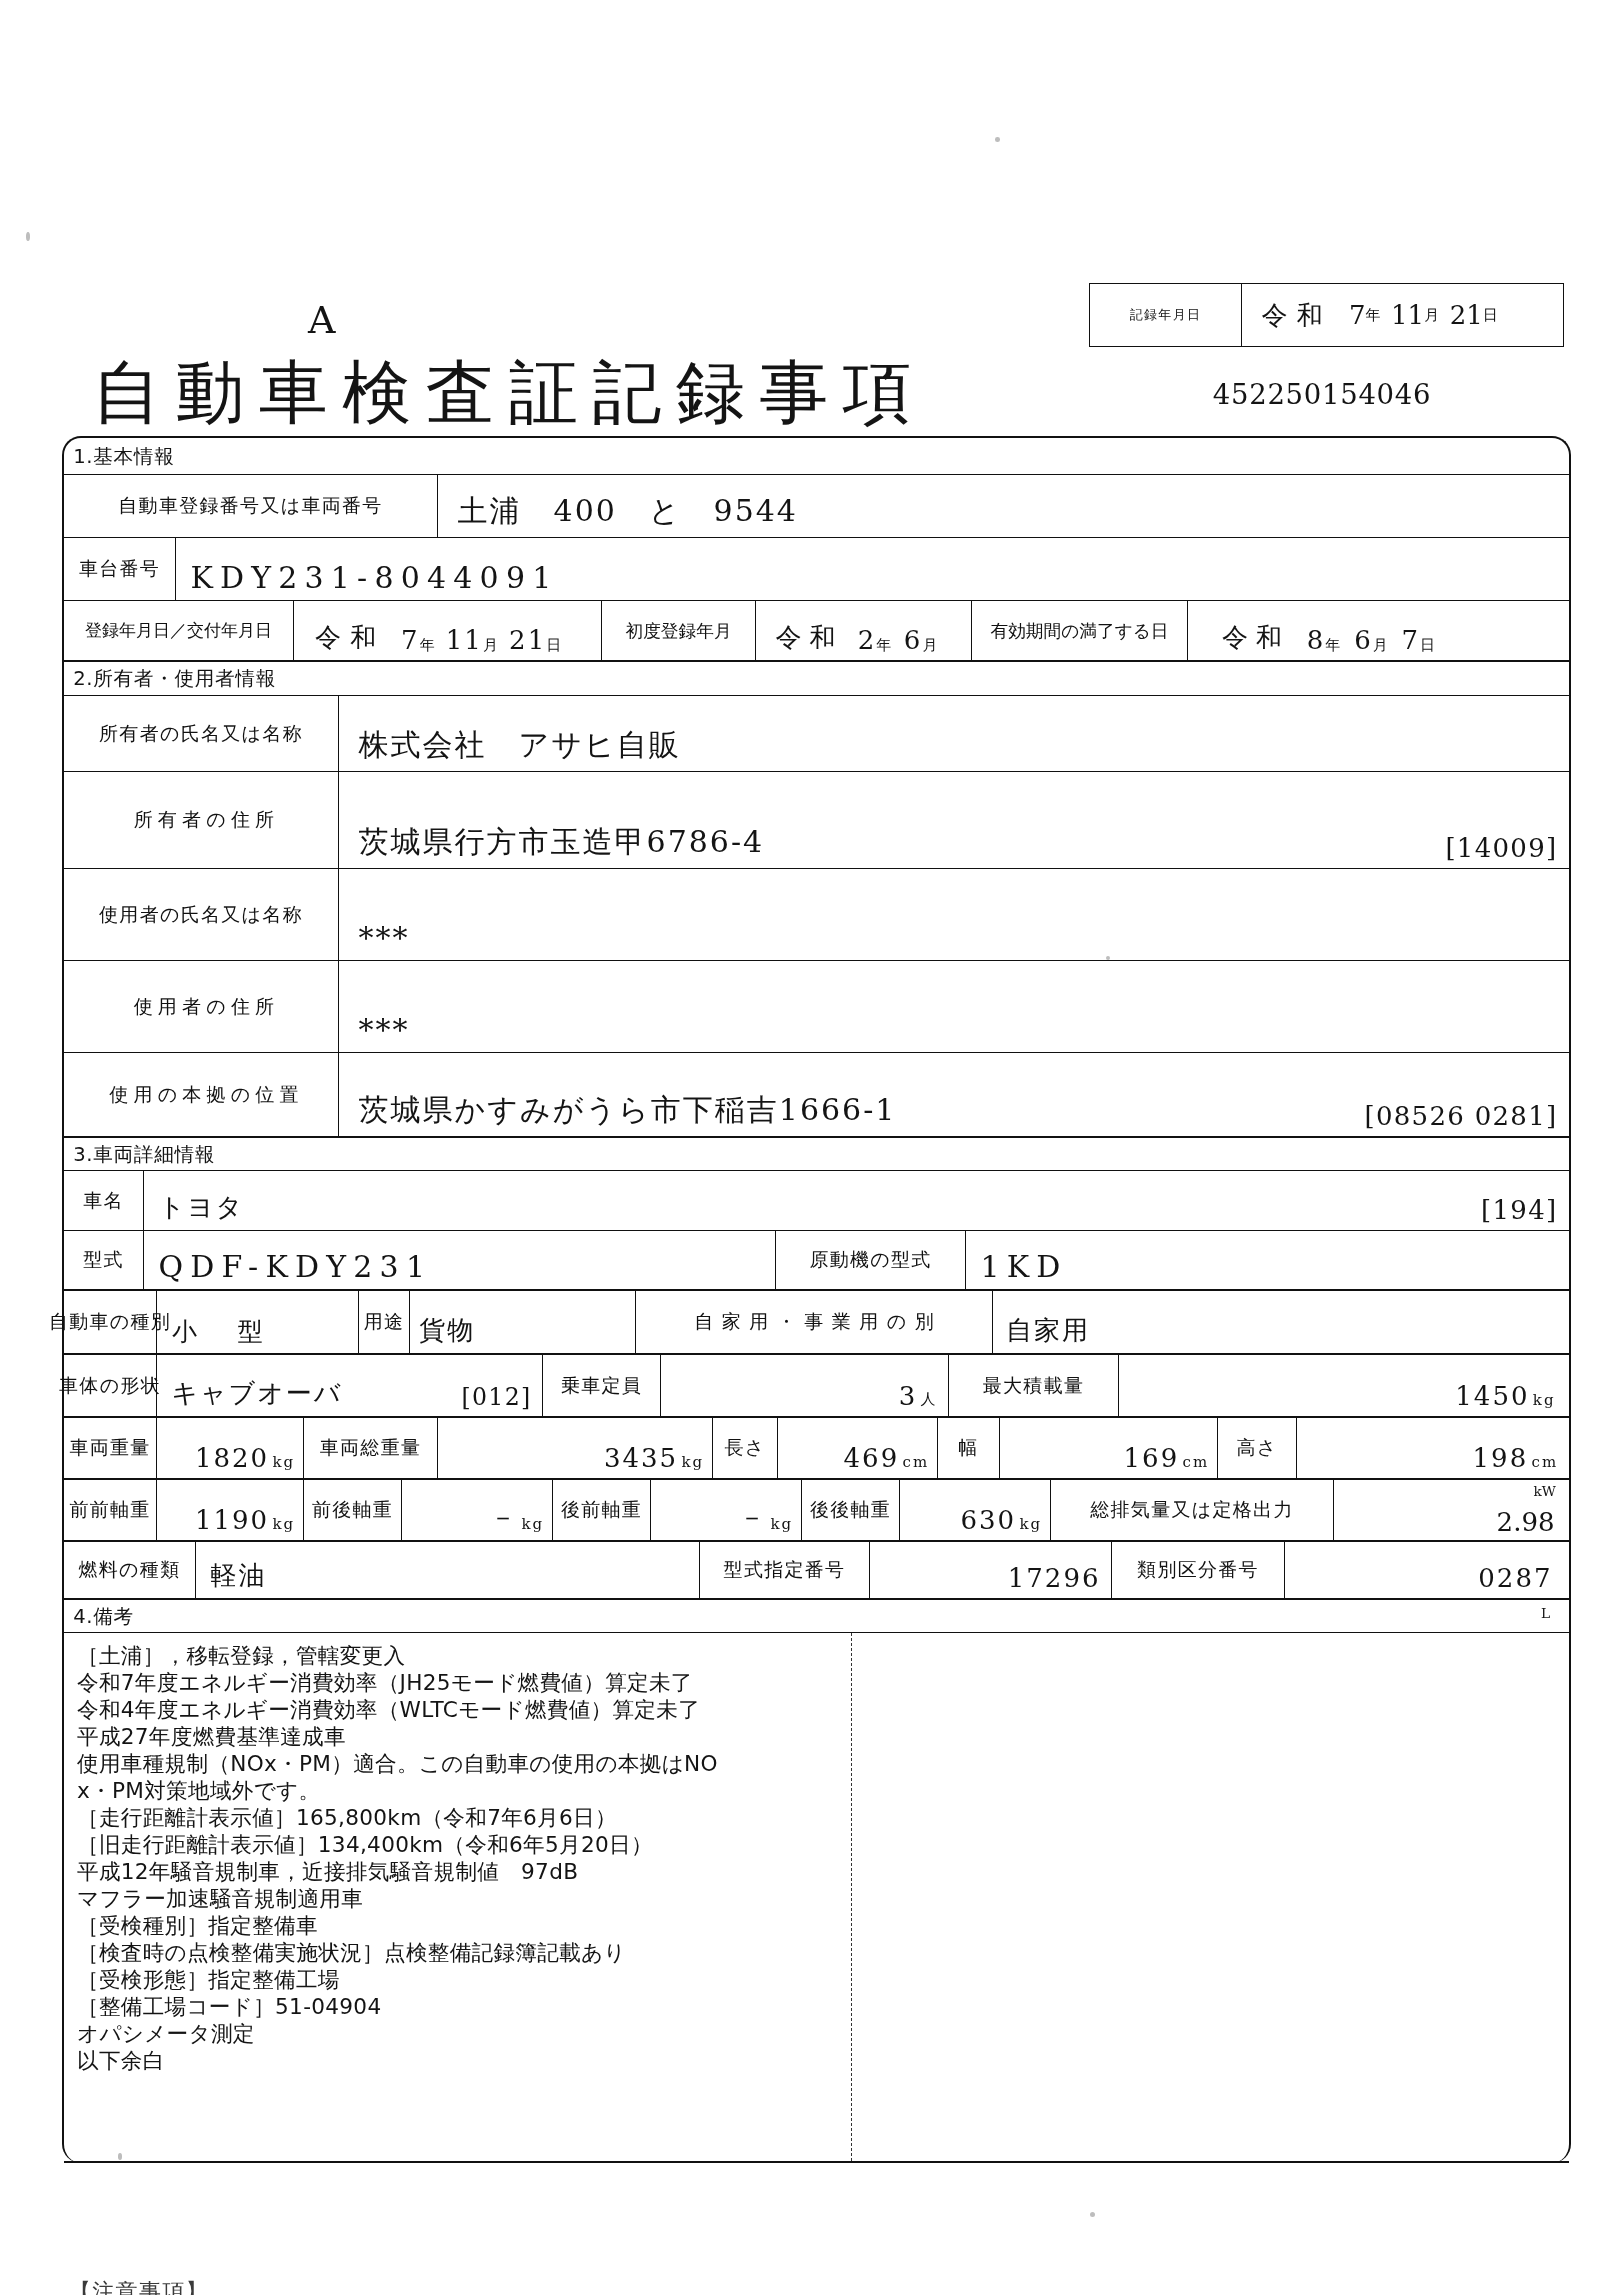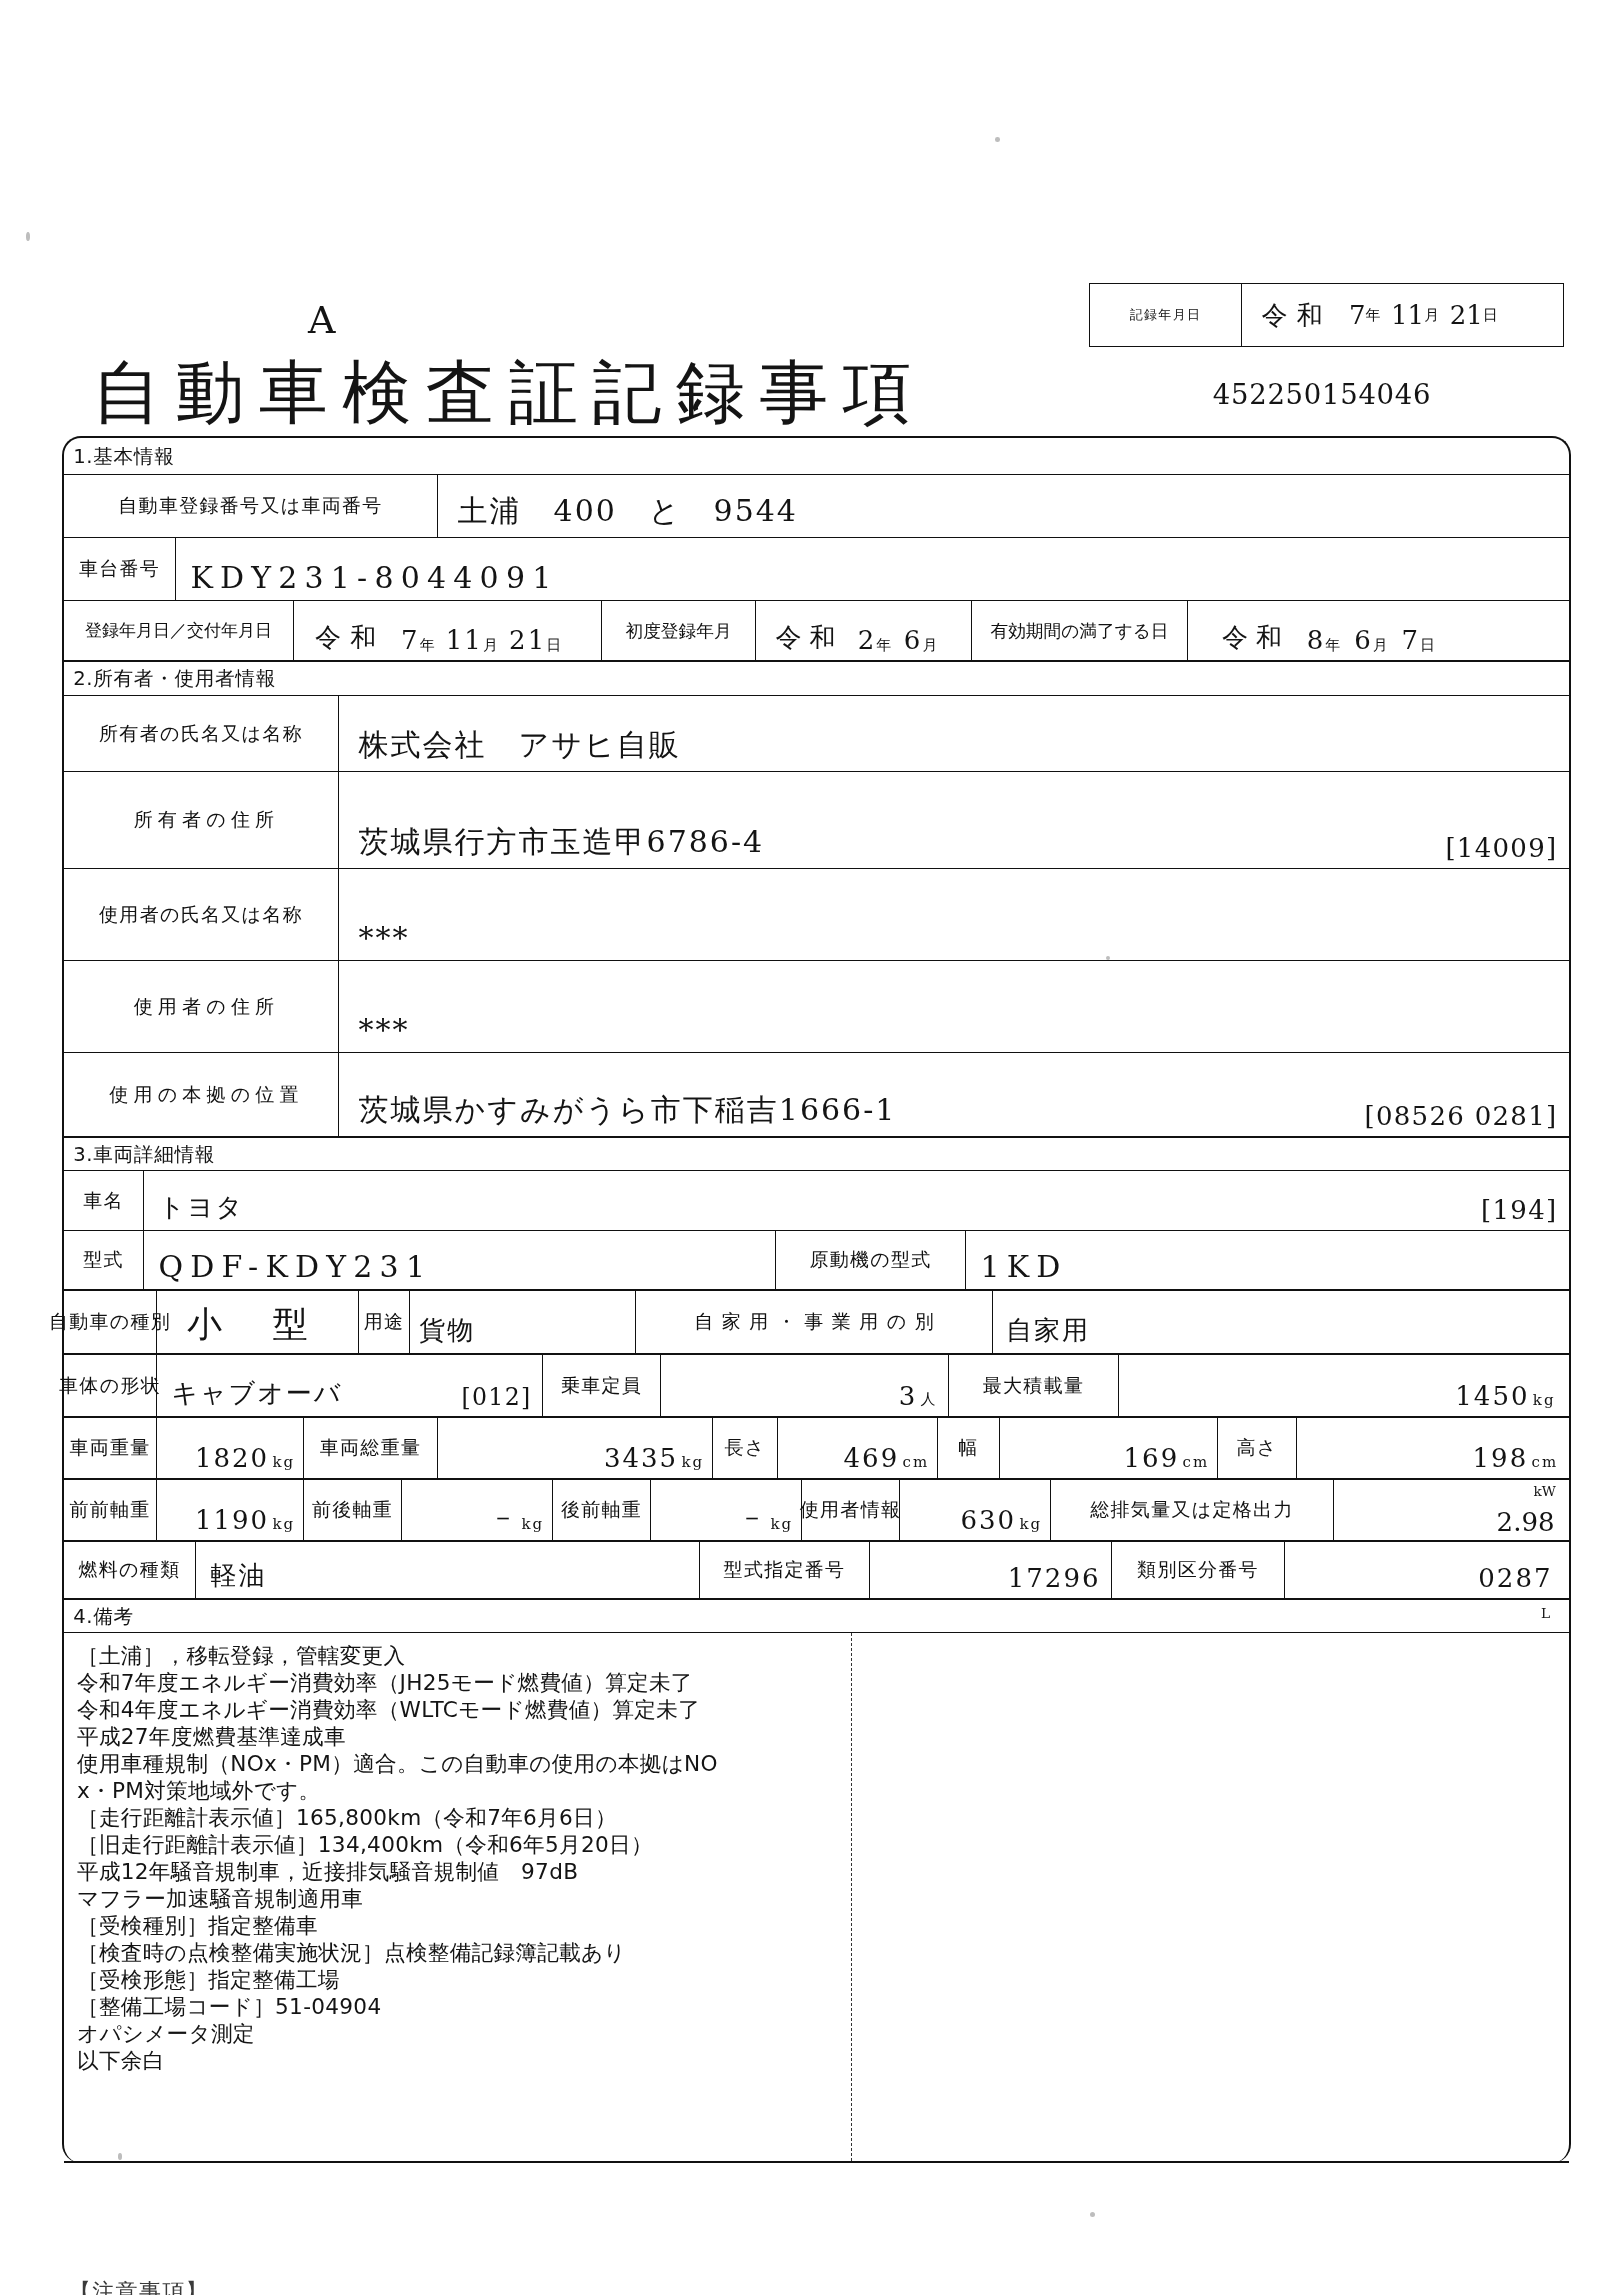--- a/index.html
+++ b/index.html
@@ -223,21 +223,21 @@
 
     <div class="row thick" style="height:60px">
       <div class="cell lbl sp1" style="width:79px">型式</div>
       <div class="cell val big mono" style="width:632px;padding-left:14.4px">QDF-KDY231</div>
       <div class="cell lbl sp1" style="width:190px">原動機の型式</div>
       <div class="cell val big mono" style="width:603px;padding-left:14.4px">1KD</div>
     </div>
 
     <div class="row thick" style="height:64px">
       <div class="cell lbl sp1" style="width:92px">自動車の種別</div>
-      <div class="cell val" style="width:202px;padding-left:30px;font-size:35px;letter-spacing:7.9px">小　型</div>
+      <div class="cell val" style="width:202px;padding-left:15px;font-size:25px;letter-spacing:7.9px">小　型</div>
       <div class="cell lbl sp1" style="width:51px">用途</div>
       <div class="cell val" style="width:226px;padding-left:9.2px;font-size:26px">貨物</div>
       <div class="cell lbl sp2" style="width:357px">自家用・事業用の別</div>
       <div class="cell val" style="width:575px;padding-left:13px;font-size:26px">自家用</div>
     </div>
 
     <div class="row thick" style="height:63px">
       <div class="cell lbl sp1" style="width:92px">車体の形状</div>
       <div class="cell val" style="width:386px;padding-left:14.4px;font-size:26px">
         <span>キャブオーバ</span>
@@ -292,21 +292,21 @@
       <div class="cell lbl sp1" style="width:98px">前後軸重</div>
       <div class="cell val right" style="width:151px;padding-right:7.9px;font-size:26px">
         <span>－</span>
         <span class="unit">kg</span>
       </div>
       <div class="cell lbl sp1" style="width:98px">後前軸重</div>
       <div class="cell val right" style="width:151px;padding-right:7.9px;font-size:26px">
         <span>－</span>
         <span class="unit">kg</span>
       </div>
-      <div class="cell lbl sp1" style="width:98px">使用者情報</div>
+      <div class="cell lbl sp1" style="width:98px">後後軸重</div>
       <div class="cell val right" style="width:151px;padding-right:7.9px;font-size:26px">
         <span>630</span>
         <span class="unit">kg</span>
       </div>
       <div class="cell lbl sp1" style="width:283px">総排気量又は定格出力</div>
       <div class="cell" style="width:232px;position:relative">
         <span style="position:absolute;right:10.5px;bottom:2.6px;font-size:26px">2.98</span>
         <span style="position:absolute;right:9.2px;top:2.6px;font-size:13.7px">kW</span>
 
       </div>

